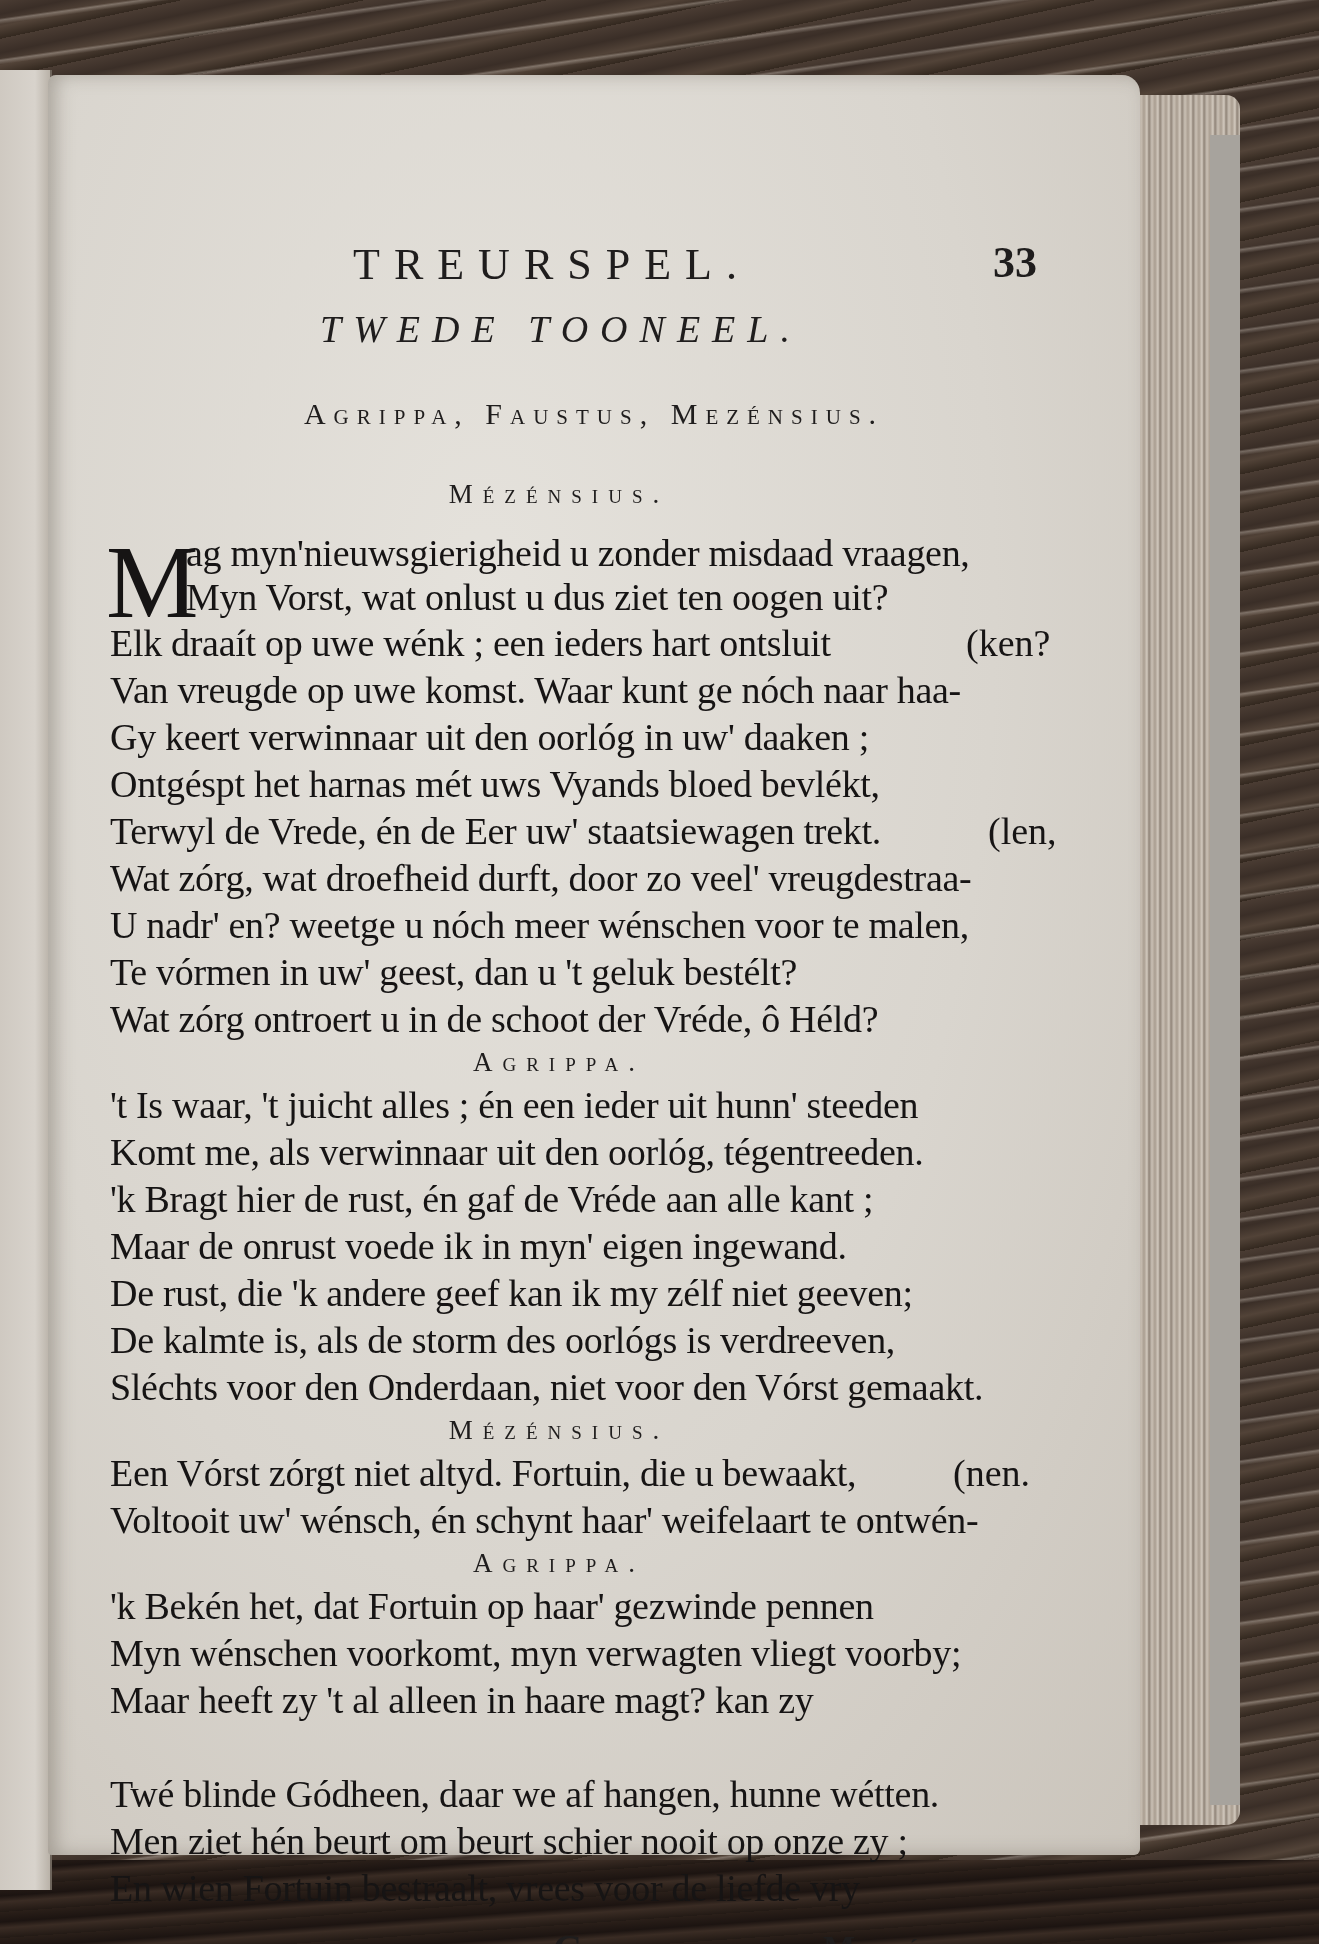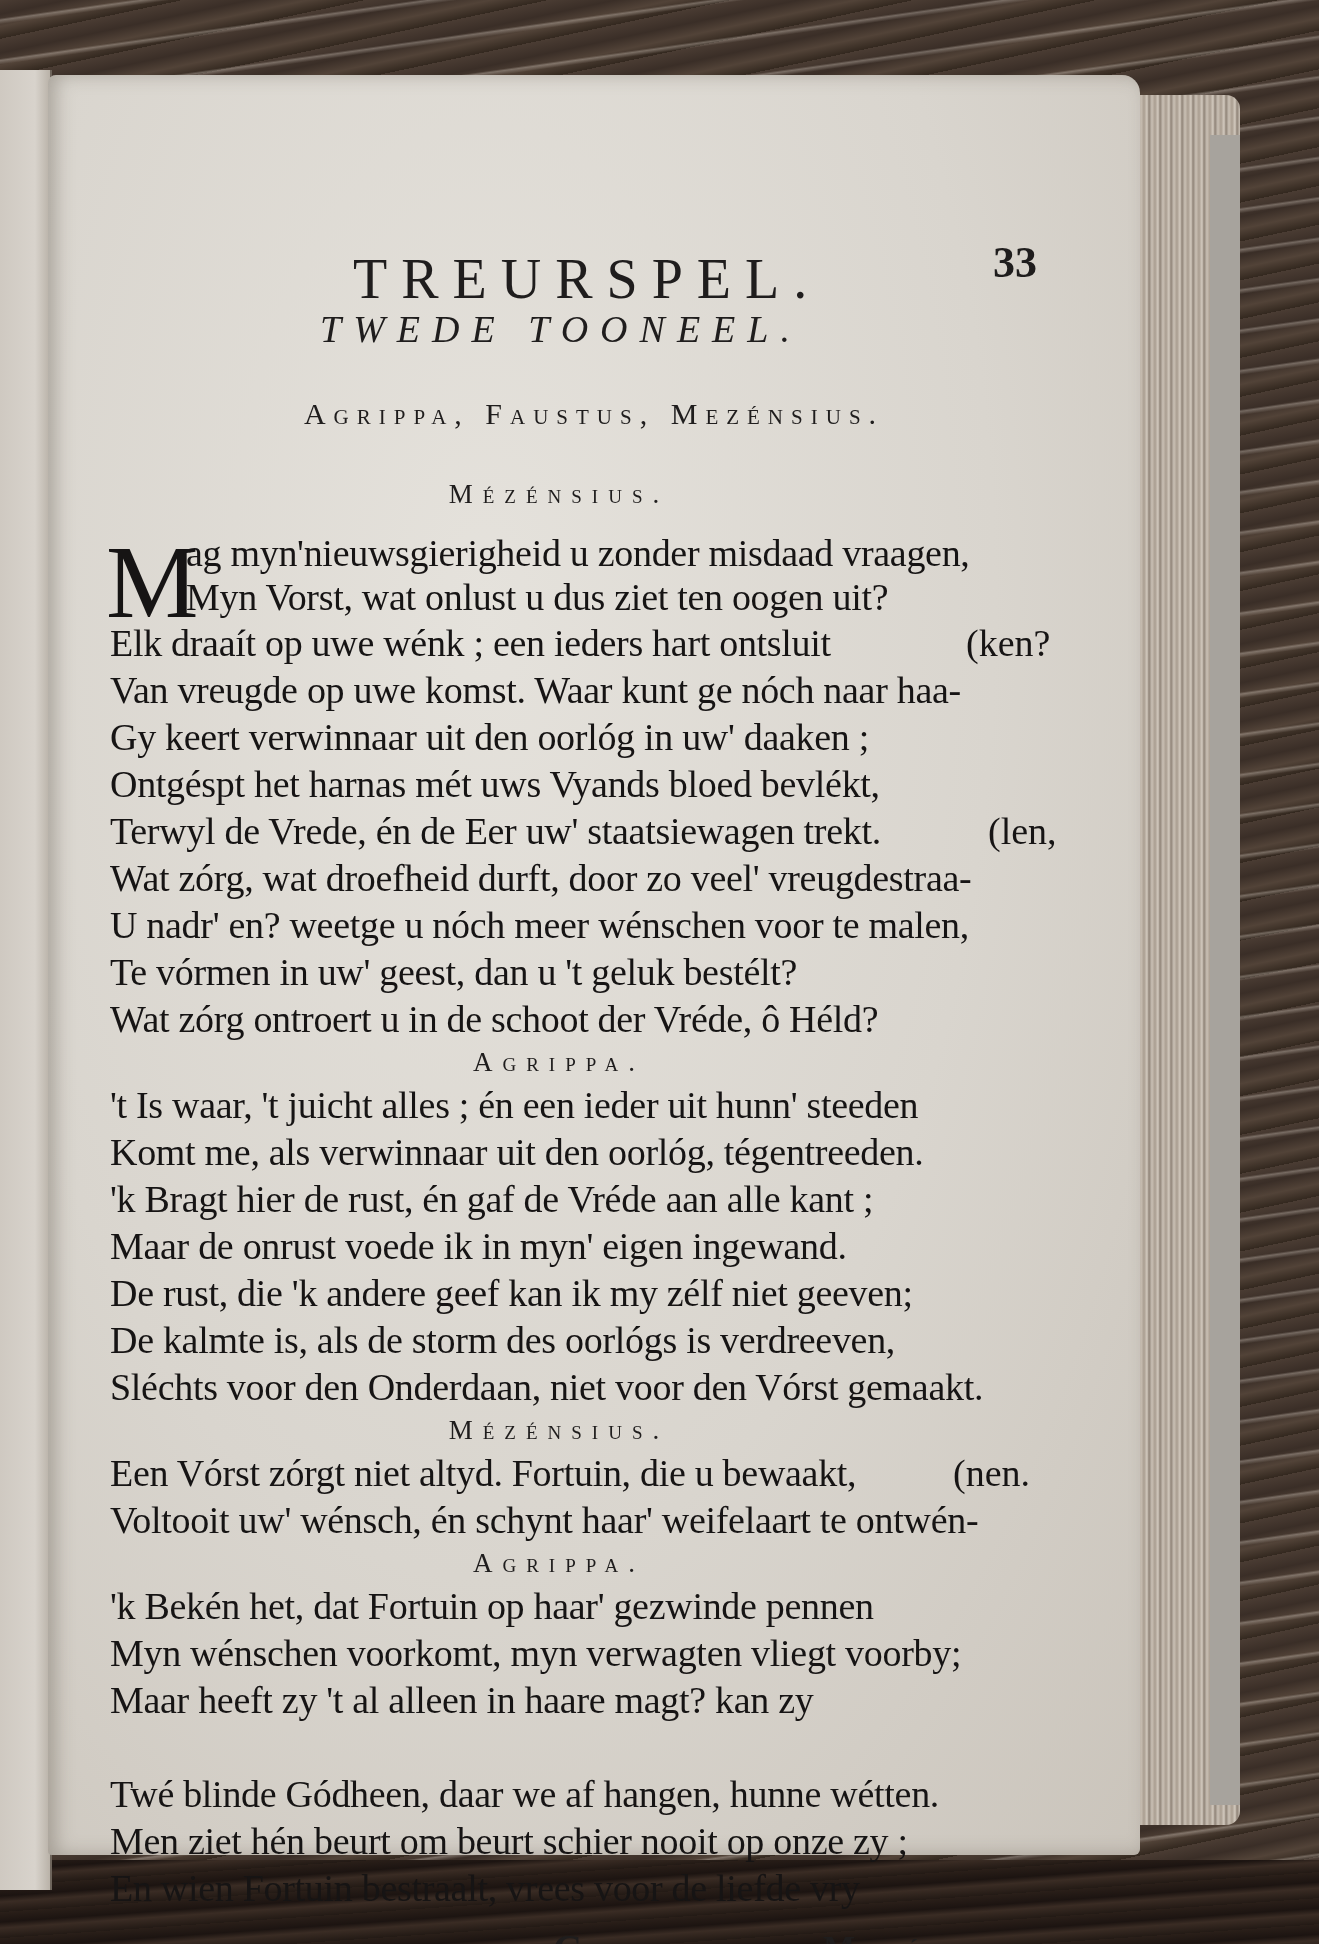--- a/index.html
+++ b/index.html
@@ -37,22 +37,22 @@
     position: absolute; left: 48px; top: 75px; width: 1092px; height: 1780px;
     background:
       radial-gradient(ellipse at 40% 30%, #e5e2dc 0%, #d9d5ce 55%, #cac4bb 100%);
     border-radius: 8px 18px 6px 4px;
     box-shadow: inset 8px 0 18px rgba(90,80,70,0.35);
   }
   .hdr {
     position: absolute; top: 160px; left: 0; right: 0; height: 50px;
   }
   .running-title {
-    position: absolute; left: 305px; top: 12px;
-    font-size: 56px; letter-spacing: 14px; color: #1f1d1d;
+    position: absolute; left: 305px; top: 4px;
+    font-size: 44px; letter-spacing: 14px; color: #1f1d1d;
   }
   .page-number {
     position: absolute; left: 945px; top: 2px;
     font-size: 44px; font-weight: bold; color: #1f1d1d;
   }
   .scene-title {
     position: absolute; left: 0; width: 100%; top: 232px; text-align: center;
     font-size: 38px; font-style: italic; letter-spacing: 12px; color: #1f1d1d;
     padding-right: 66px; box-sizing: border-box;
   }

